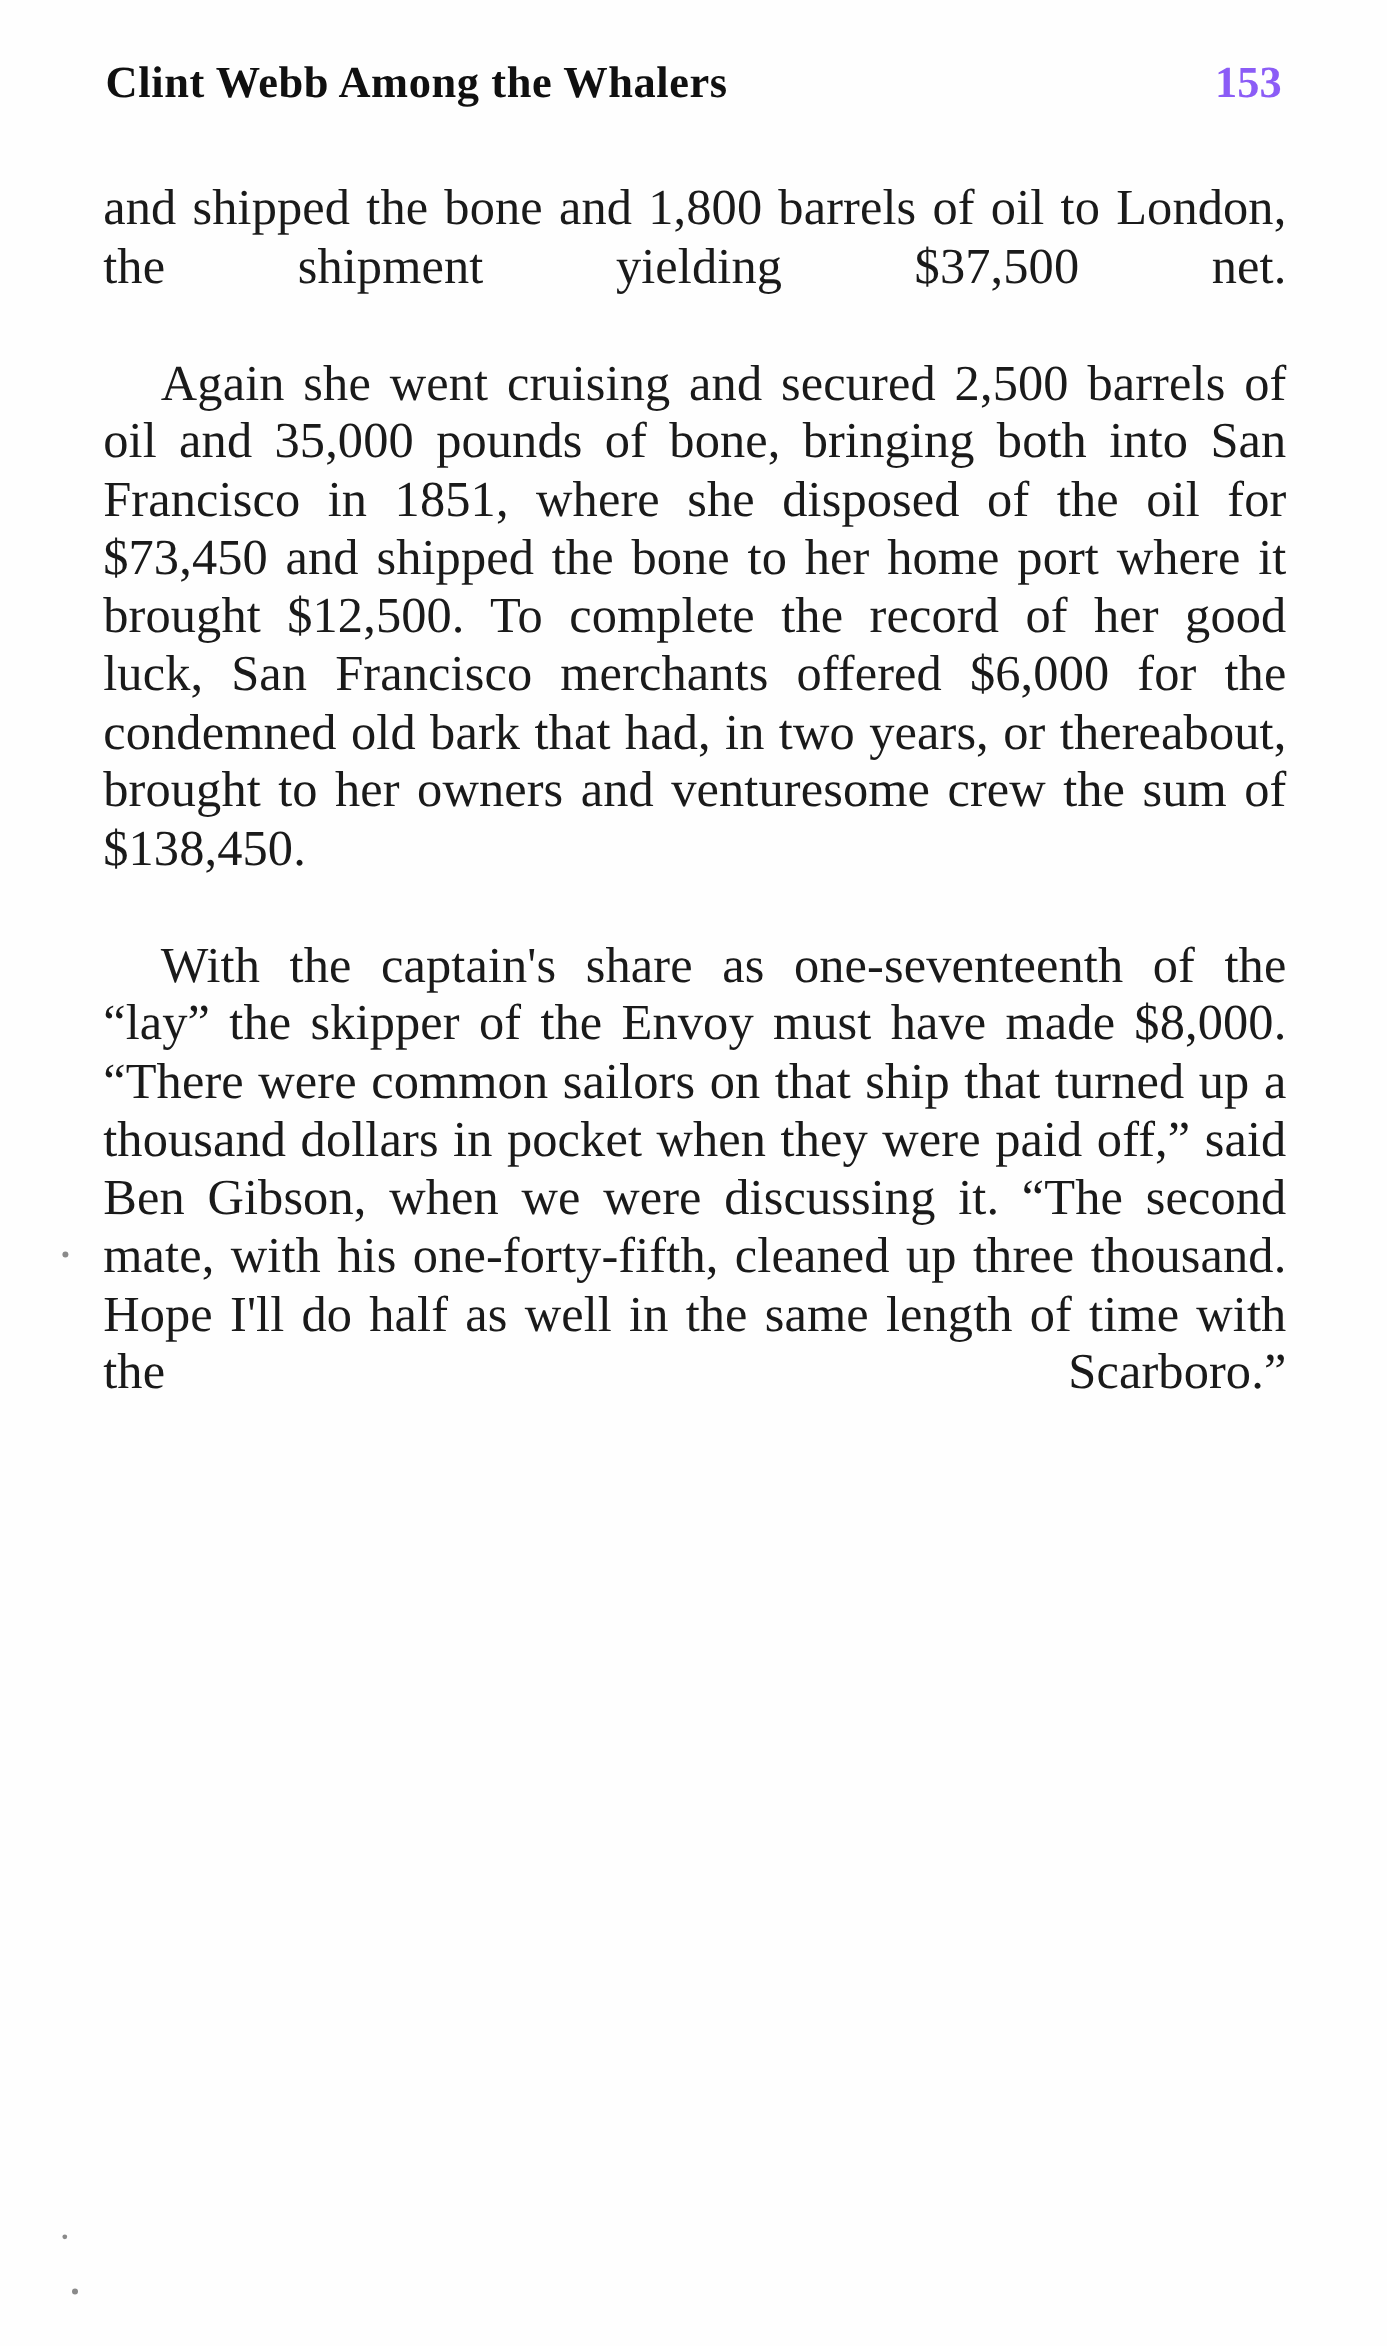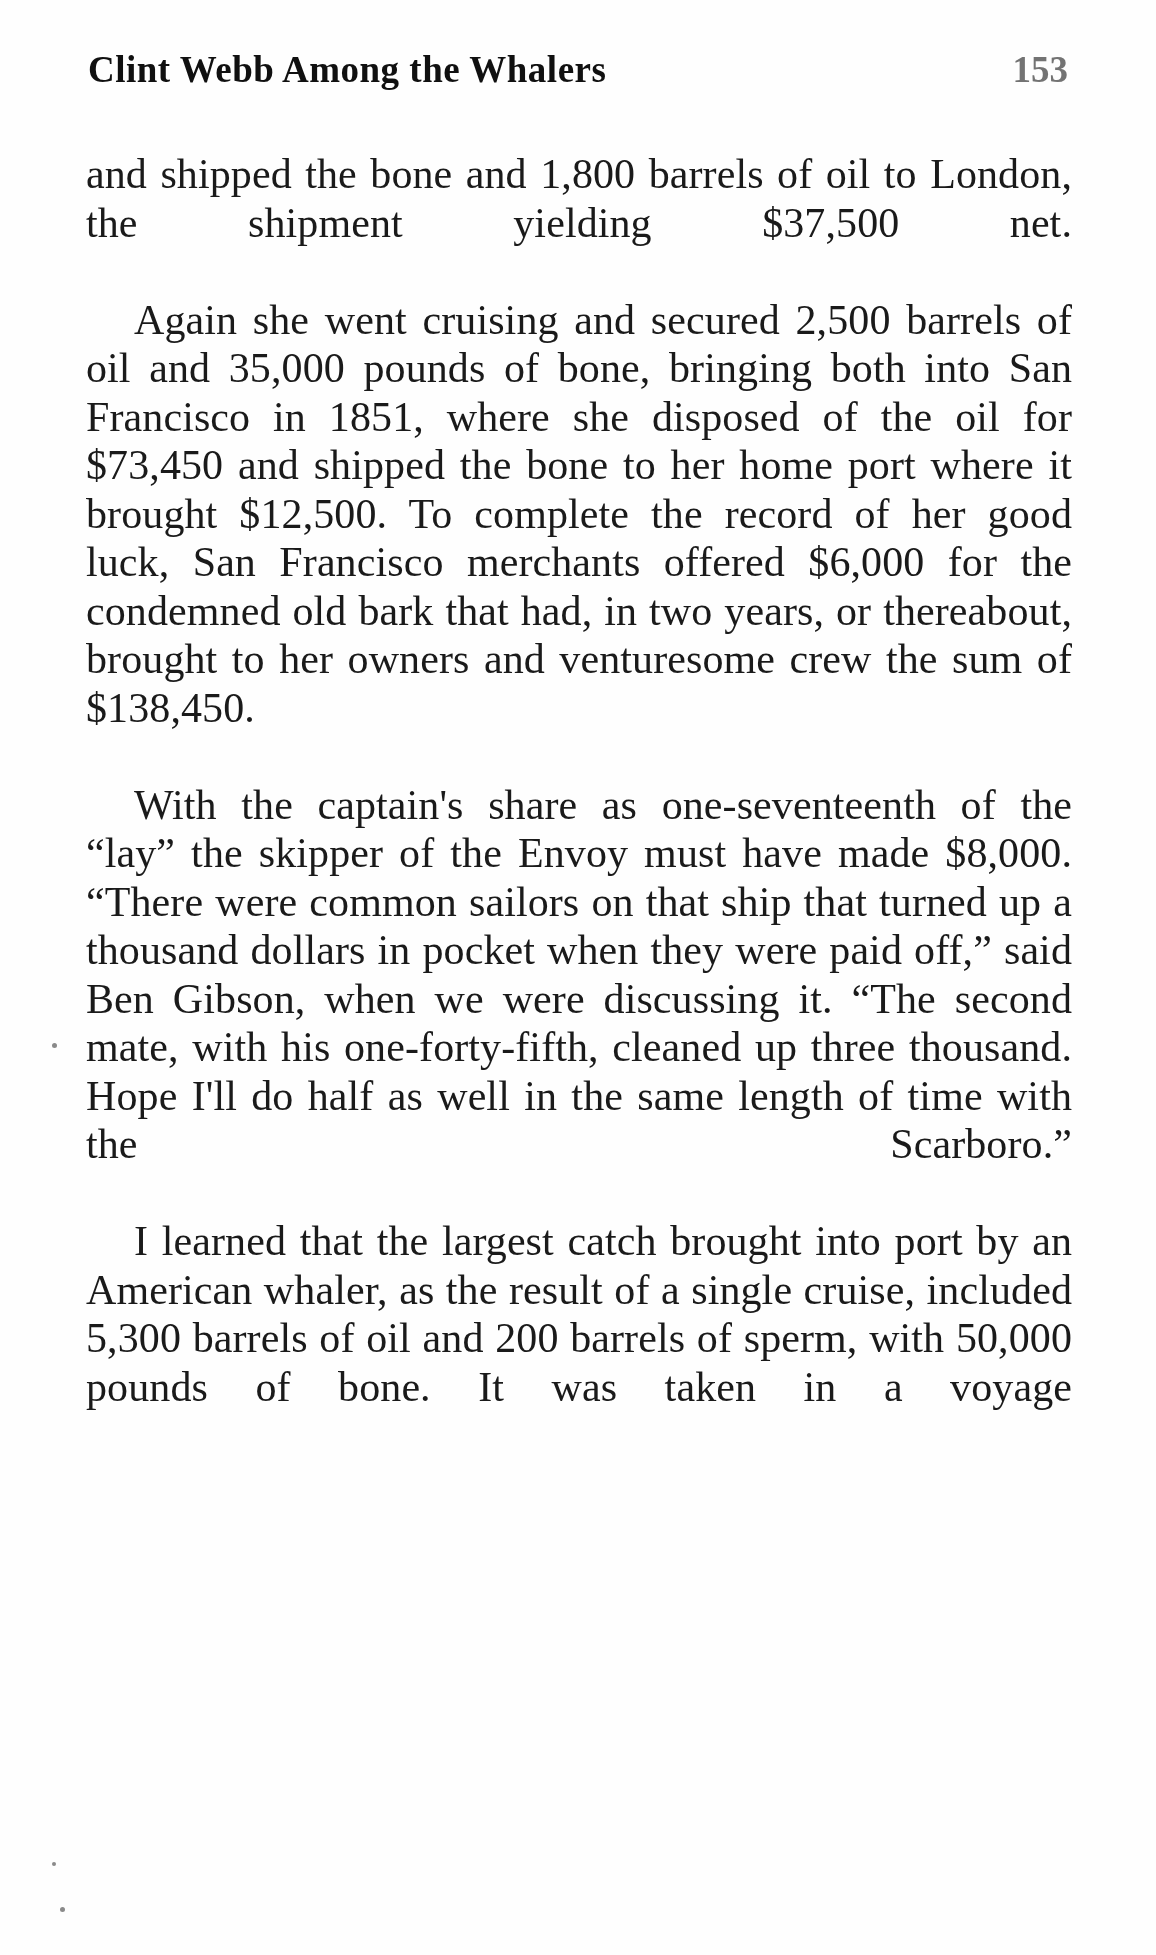--- a/index.html
+++ b/index.html
@@ -37,21 +37,21 @@
     font-size: 37px;
     font-weight: bold;
     letter-spacing: 0.5px;
     color: #101010;
     white-space: nowrap;
   }
   .head-folio {
     font-family: "Liberation Serif", serif;
     font-size: 37px;
     font-weight: bold;
-    color: #737373;
+    color: #8b5cf6;
   }
   .body-col {
     position: absolute;
     left: 86px;
     top: 150px;
     width: 986px;
   }
   p.para {
     margin: 0;
     font-size: 42px;
@@ -83,20 +83,19 @@
 
   <div class="running-head">
     <div class="head-title">Clint Webb Among the Whalers</div>
     <div class="head-folio">153</div>
   </div>
 
   <div class="body-col">
     <p class="para">and shipped the bone and 1,800 barrels of oil to London, the shipment yielding $37,500 net.</p>
     <p class="para indent">Again she went cruising and secured 2,500 barrels of oil and 35,000 pounds of bone, bringing both into San Francisco in 1851, where she disposed of the oil for $73,450 and shipped the bone to her home port where it brought $12,500.  To complete the record of her good luck, San Francisco merchants offered $6,000 for the condemned old bark that had, in two years, or thereabout, brought to her owners and venturesome crew the sum of $138,450.</p>
     <p class="para indent">With the captain's share as one-seventeenth of the “lay” the skipper of the Envoy must have made $8,000.  “There were common sailors on that ship that turned up a thousand dollars in pocket when they were paid off,” said Ben Gibson, when we were discussing it. “The second mate, with his one-forty-fifth, cleaned up three thousand.  Hope I'll do half as well in the same length of time with the Scarboro.”</p>
-    <p class="para indent">I learned that the largest catch brought into port by an American whaler, as the result of a single cruise, included 5,300 barrels of oil and 200 barrels of sperm, with 50,000 pounds of bone.  It was taken in a voyage</p>
   </div>
 
   <div class="speck" style="left:60px; top:1907px; width:5px; height:5px;"></div>
   <div class="speck" style="left:52px; top:1043px; width:5px; height:5px;"></div>
   <div class="speck" style="left:52px; top:1862px; width:4px; height:4px;"></div>
 
 </div>
 
 </body></html>

